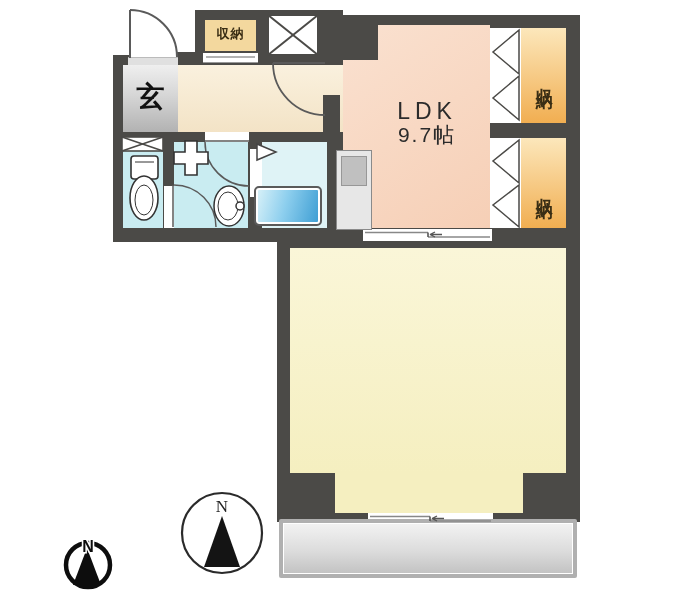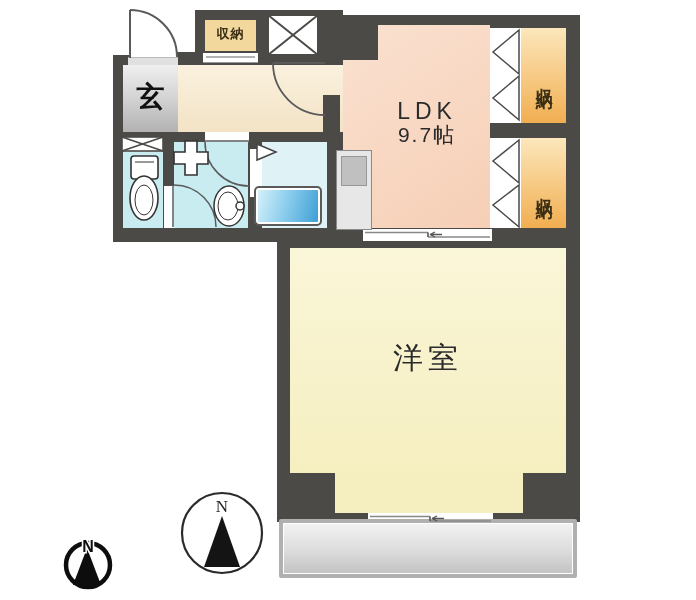--- a/index.html
+++ b/index.html
@@ -165,18 +165,17 @@
     </g>
   </svg>
 
   <div class="label" style="left:123px;top:82px;width:55px;font-size:28px;font-weight:700;color:#111;">玄</div>
 
   <div class="label" style="left:203px;top:27px;width:55px;font-size:13px;font-weight:700;letter-spacing:1px;color:#3a2e14;">収納</div>
 
   <div class="label" style="left:347px;top:99px;width:160px;font-size:23px;letter-spacing:5px;color:#2b2b2b;">LDK</div>
   <div class="label" style="left:347px;top:124px;width:160px;font-size:21px;letter-spacing:2px;color:#2b2b2b;">9.7帖</div>
 
-  <div class="label" style="left:345px;top:342px;width:166px;font-size:30px;letter-spacing:5px;color:#2b2b2b;">洋室</div>
 
   <div class="label vtext" style="left:535px;top:48px;height:60px;font-size:17px;font-weight:700;color:#3a2e14;letter-spacing:4px;">収納</div>
   <div class="label vtext" style="left:535px;top:158px;height:60px;font-size:17px;font-weight:700;color:#3a2e14;letter-spacing:4px;">収納</div>
 
 </div>
 
 </body></html>

